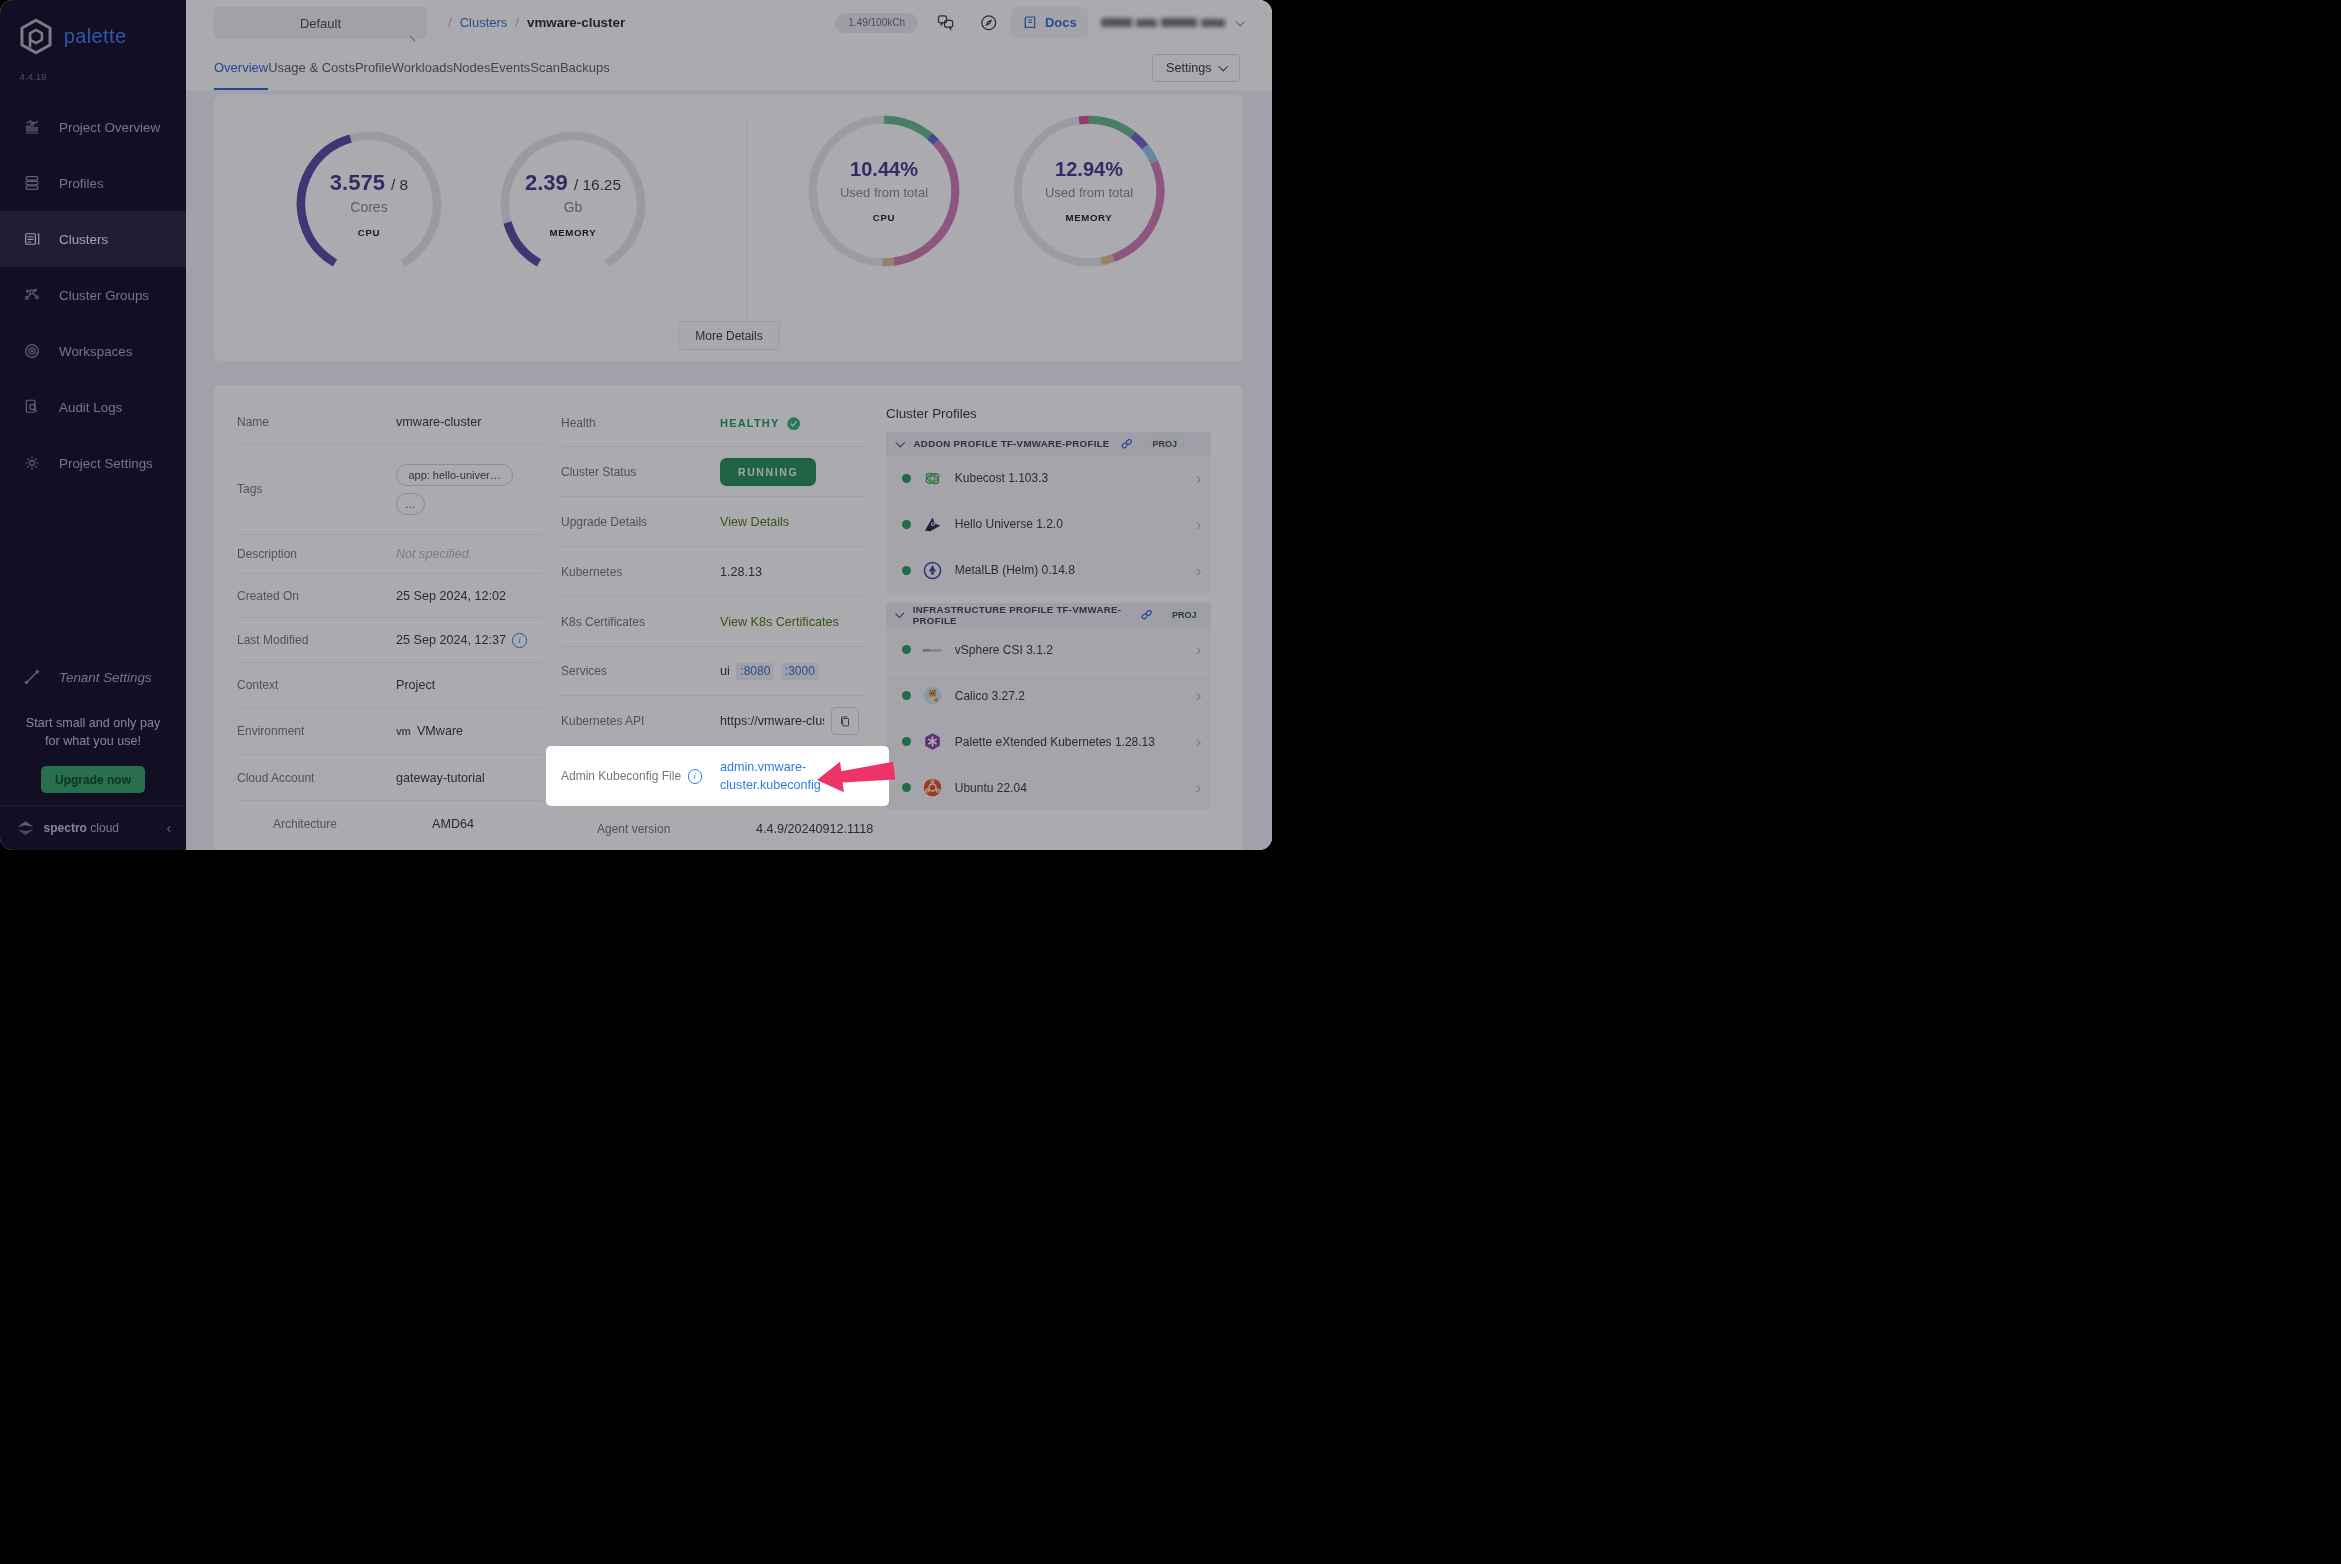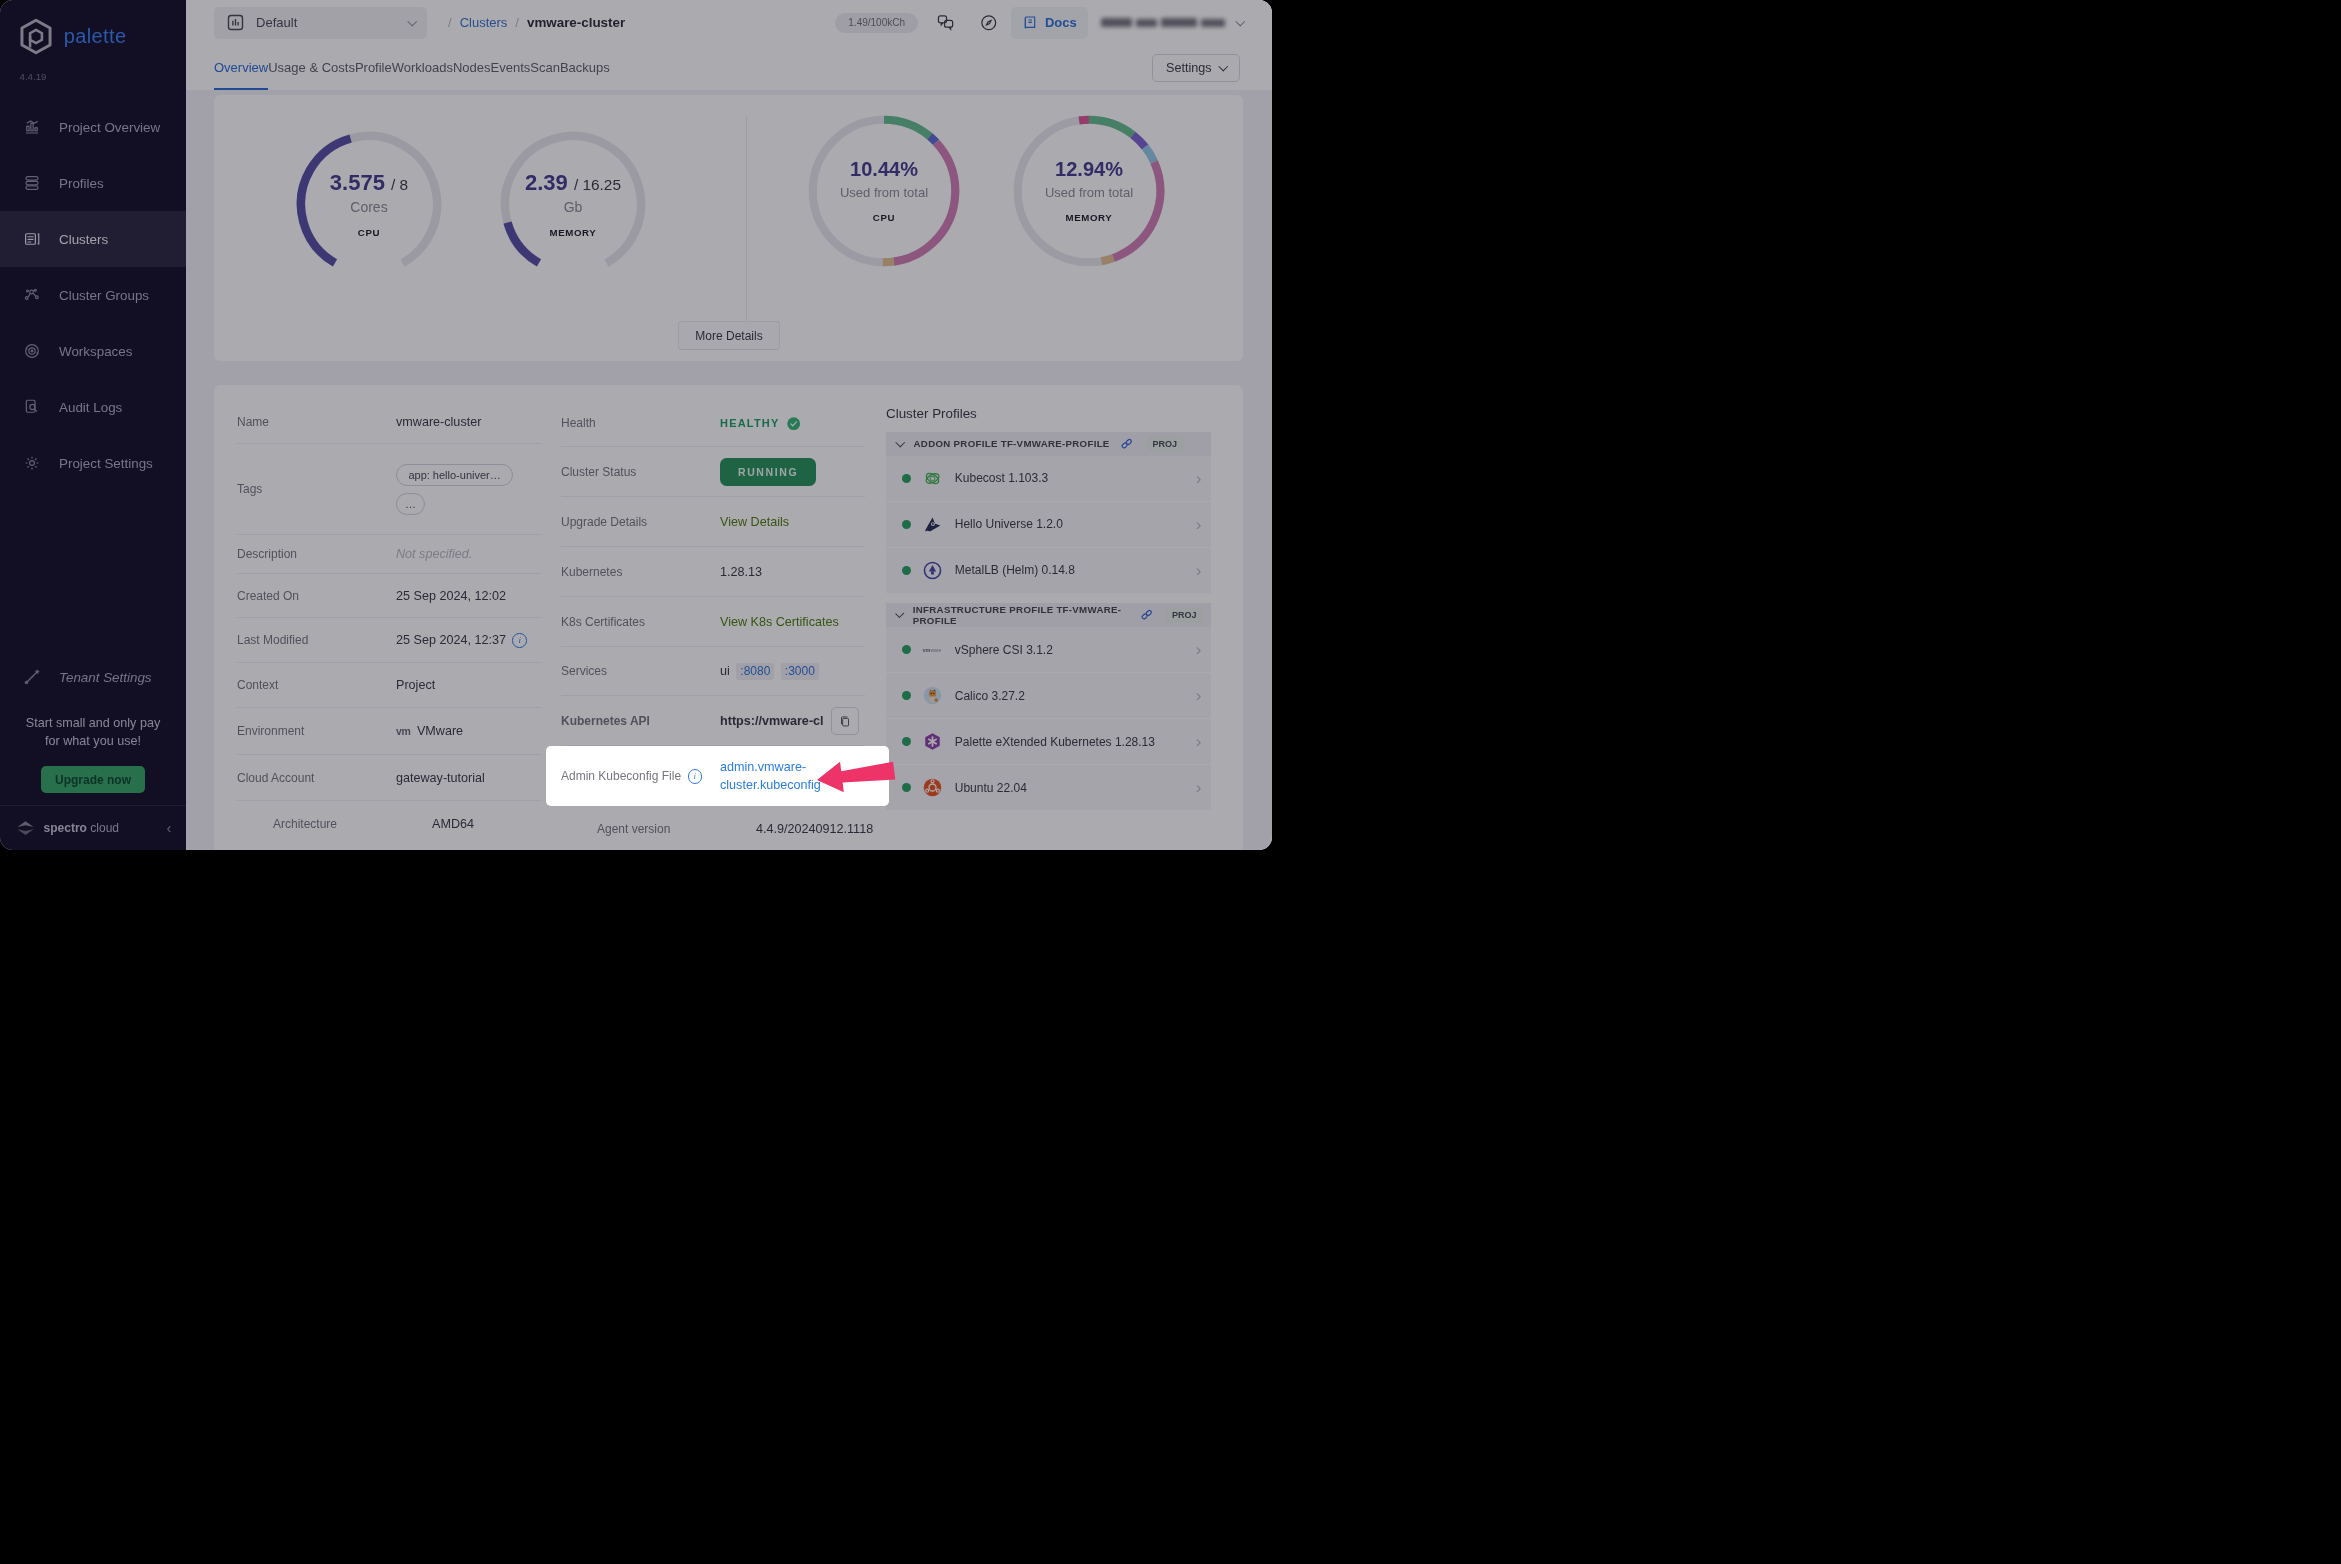--- a/index.html
+++ b/index.html
@@ -21,21 +21,21 @@
   .tenant{position:absolute;left:0;top:649px;width:100%;font-style:italic;}
   .promo{position:absolute;left:0;top:714px;width:100%;text-align:center;color:#c9c7d8;font-size:12.6px;line-height:18px;}
   .upgrade-btn{position:absolute;left:41px;top:766px;width:104px;height:27px;background:#36a567;color:#0c4a2c;font-weight:bold;font-size:12px;border:none;border-radius:4.9px;cursor:pointer;}
   .side-footer{position:absolute;left:0;bottom:0;width:100%;height:45px;border-top:0.8px solid #2a2740;display:flex;align-items:center;padding:0 14.6px;gap:8px;}
   .side-footer .sname{color:#b3b1c4;font-size:12px;}
   .side-footer .sname b{font-weight:bold;color:#c6c4d6;}
   .collapse{margin-left:auto;color:#8f8da2;font-size:14.6px;cursor:pointer;}
 
   
   .topbar{position:absolute;left:186px;top:0;right:0;height:45px;background:#fff;display:flex;align-items:center;padding:0 29px 0 28px;z-index:5;}
-  .proj-select{width:213px;height:32px;background:#f1f1f5;border-radius:4.9px;display:flex;align-items:center;padding:0 11.4px;gap:9.7px;cursor:pointer;}
+  .proj-select{width:213px;height:32px;background:#f1f1f5;border-radius:4.9px;display:flex;align-items:center;padding:0 11.4px;gap:9.7px;cursor:pointer;flex-direction:column;}
   .proj-select .lbl{color:#4b4a56;font-size:13px;}
   .chev{width:6.5px;height:6.5px;border-right:1.5px solid #8a8994;border-bottom:1.5px solid #8a8994;transform:rotate(45deg);margin-top:-3.2px;}
   .crumbs{display:flex;align-items:center;gap:8px;margin-left:21px;font-size:13px;}
   .crumb-sep{color:#b9b8c2;}
   .crumb-link{color:#3a73cd;cursor:pointer;}
   .crumb-cur{color:#2e2d39;font-weight:bold;font-size:13.4px;}
   .credits{margin-left:auto;background:#ededf1;border-radius:10.5px;height:20px;display:flex;align-items:center;padding:0 13px;color:#6f6e79;font-size:10px;cursor:default;}
   .tb-ic{width:19.5px;height:19.5px;color:#3c3b47;cursor:pointer;}
   .docs{display:flex;align-items:center;gap:6.5px;background:#f3f4f8;height:32px;padding:0 11.4px;border-radius:4.9px;cursor:pointer;}
   .docs span{color:#2f72d4;font-weight:bold;font-size:13px;}
@@ -472,21 +472,21 @@
           <div class="drow" style="height: 49px;">
             <div class="dlabel" style="display:flex;align-items:center">
               <span>Services</span>
             </div>
             <div class="dvalue">
               <span>ui</span>
               <span class="chip">:8080</span>
               <span class="chip">:3000</span>
             </div>
           </div>
-          <div class="drow" style="height: 50px; font-weight: bold;">
+          <div class="drow" style="height: 50px;">
             <div class="dlabel" style="display:flex;align-items:center">
               <span>Kubernetes API</span>
             </div>
             <div class="dvalue">
               <span class="api-text">https://vmware-clust…</span>
               <button class="copy-btn">
                 <svg viewBox="0 0 24 24" width="14.6" height="14.6" fill="none" stroke="currentColor" stroke-width="1.6">
                   <rect x="8" y="7" width="10" height="13" rx="1.5"></rect>
                   <path d="M16 4.5 H7.5 A1.5 1.5 0 0 0 6 6 V17"></path>
                 </svg>

